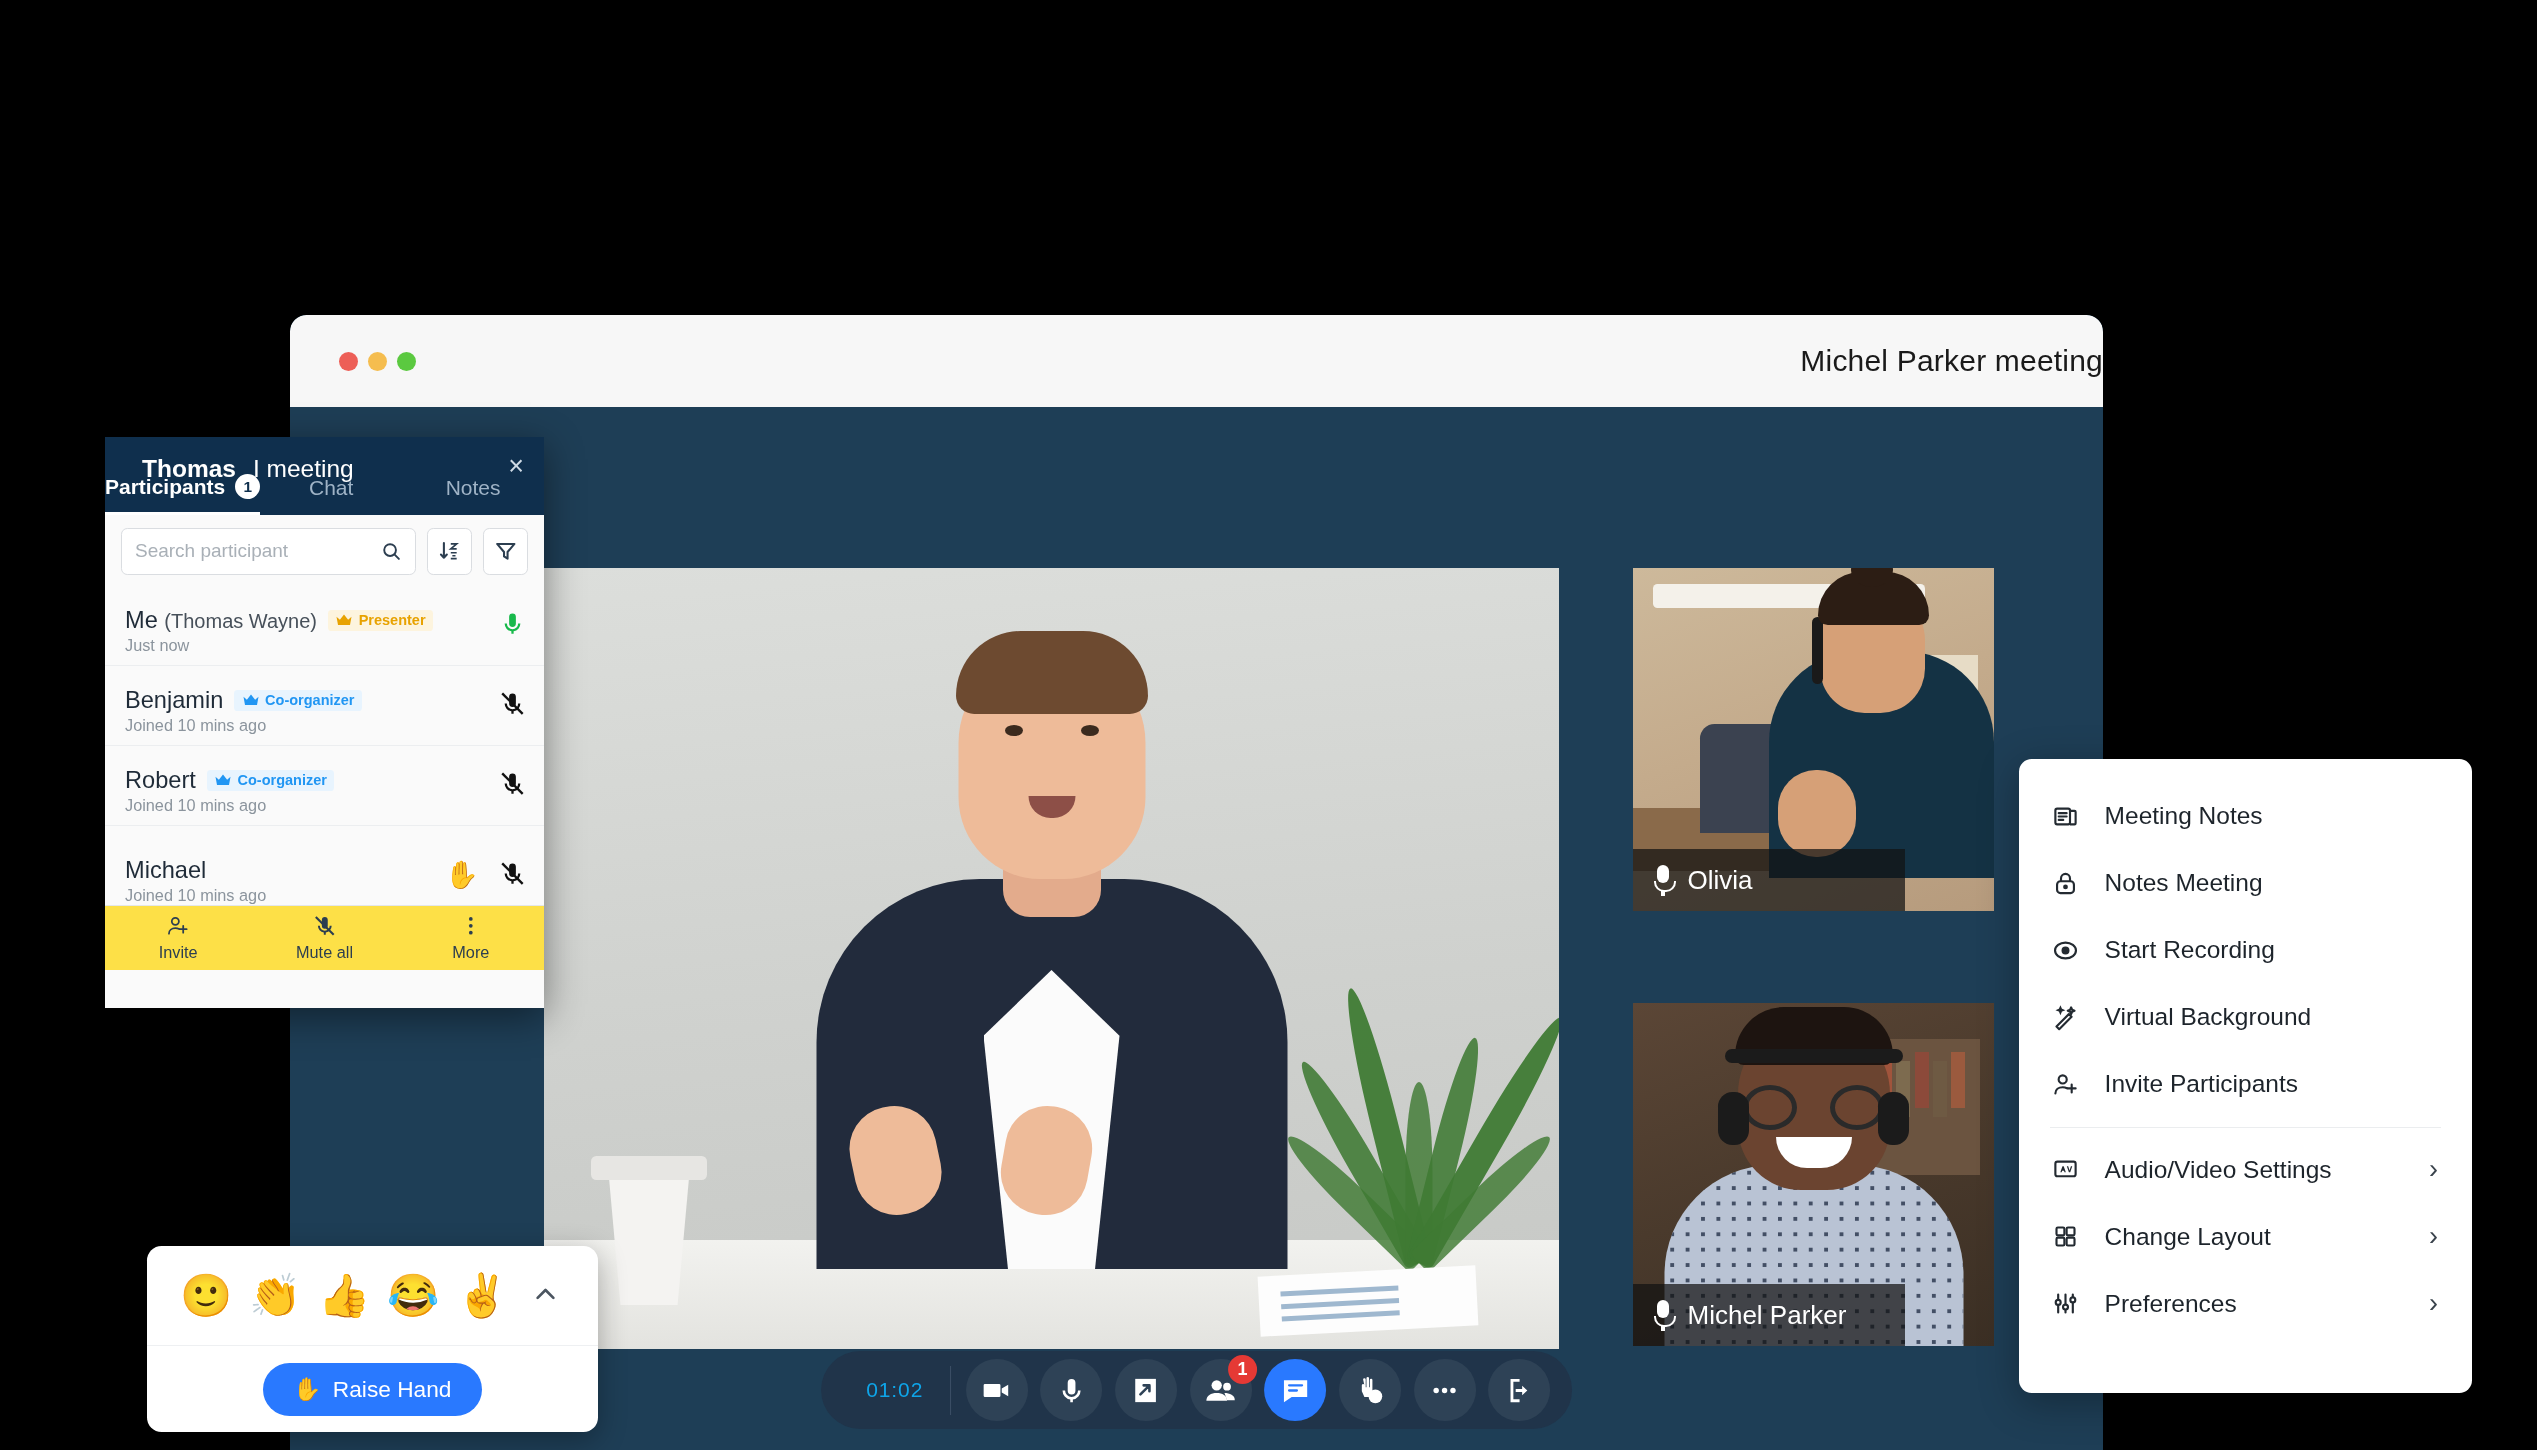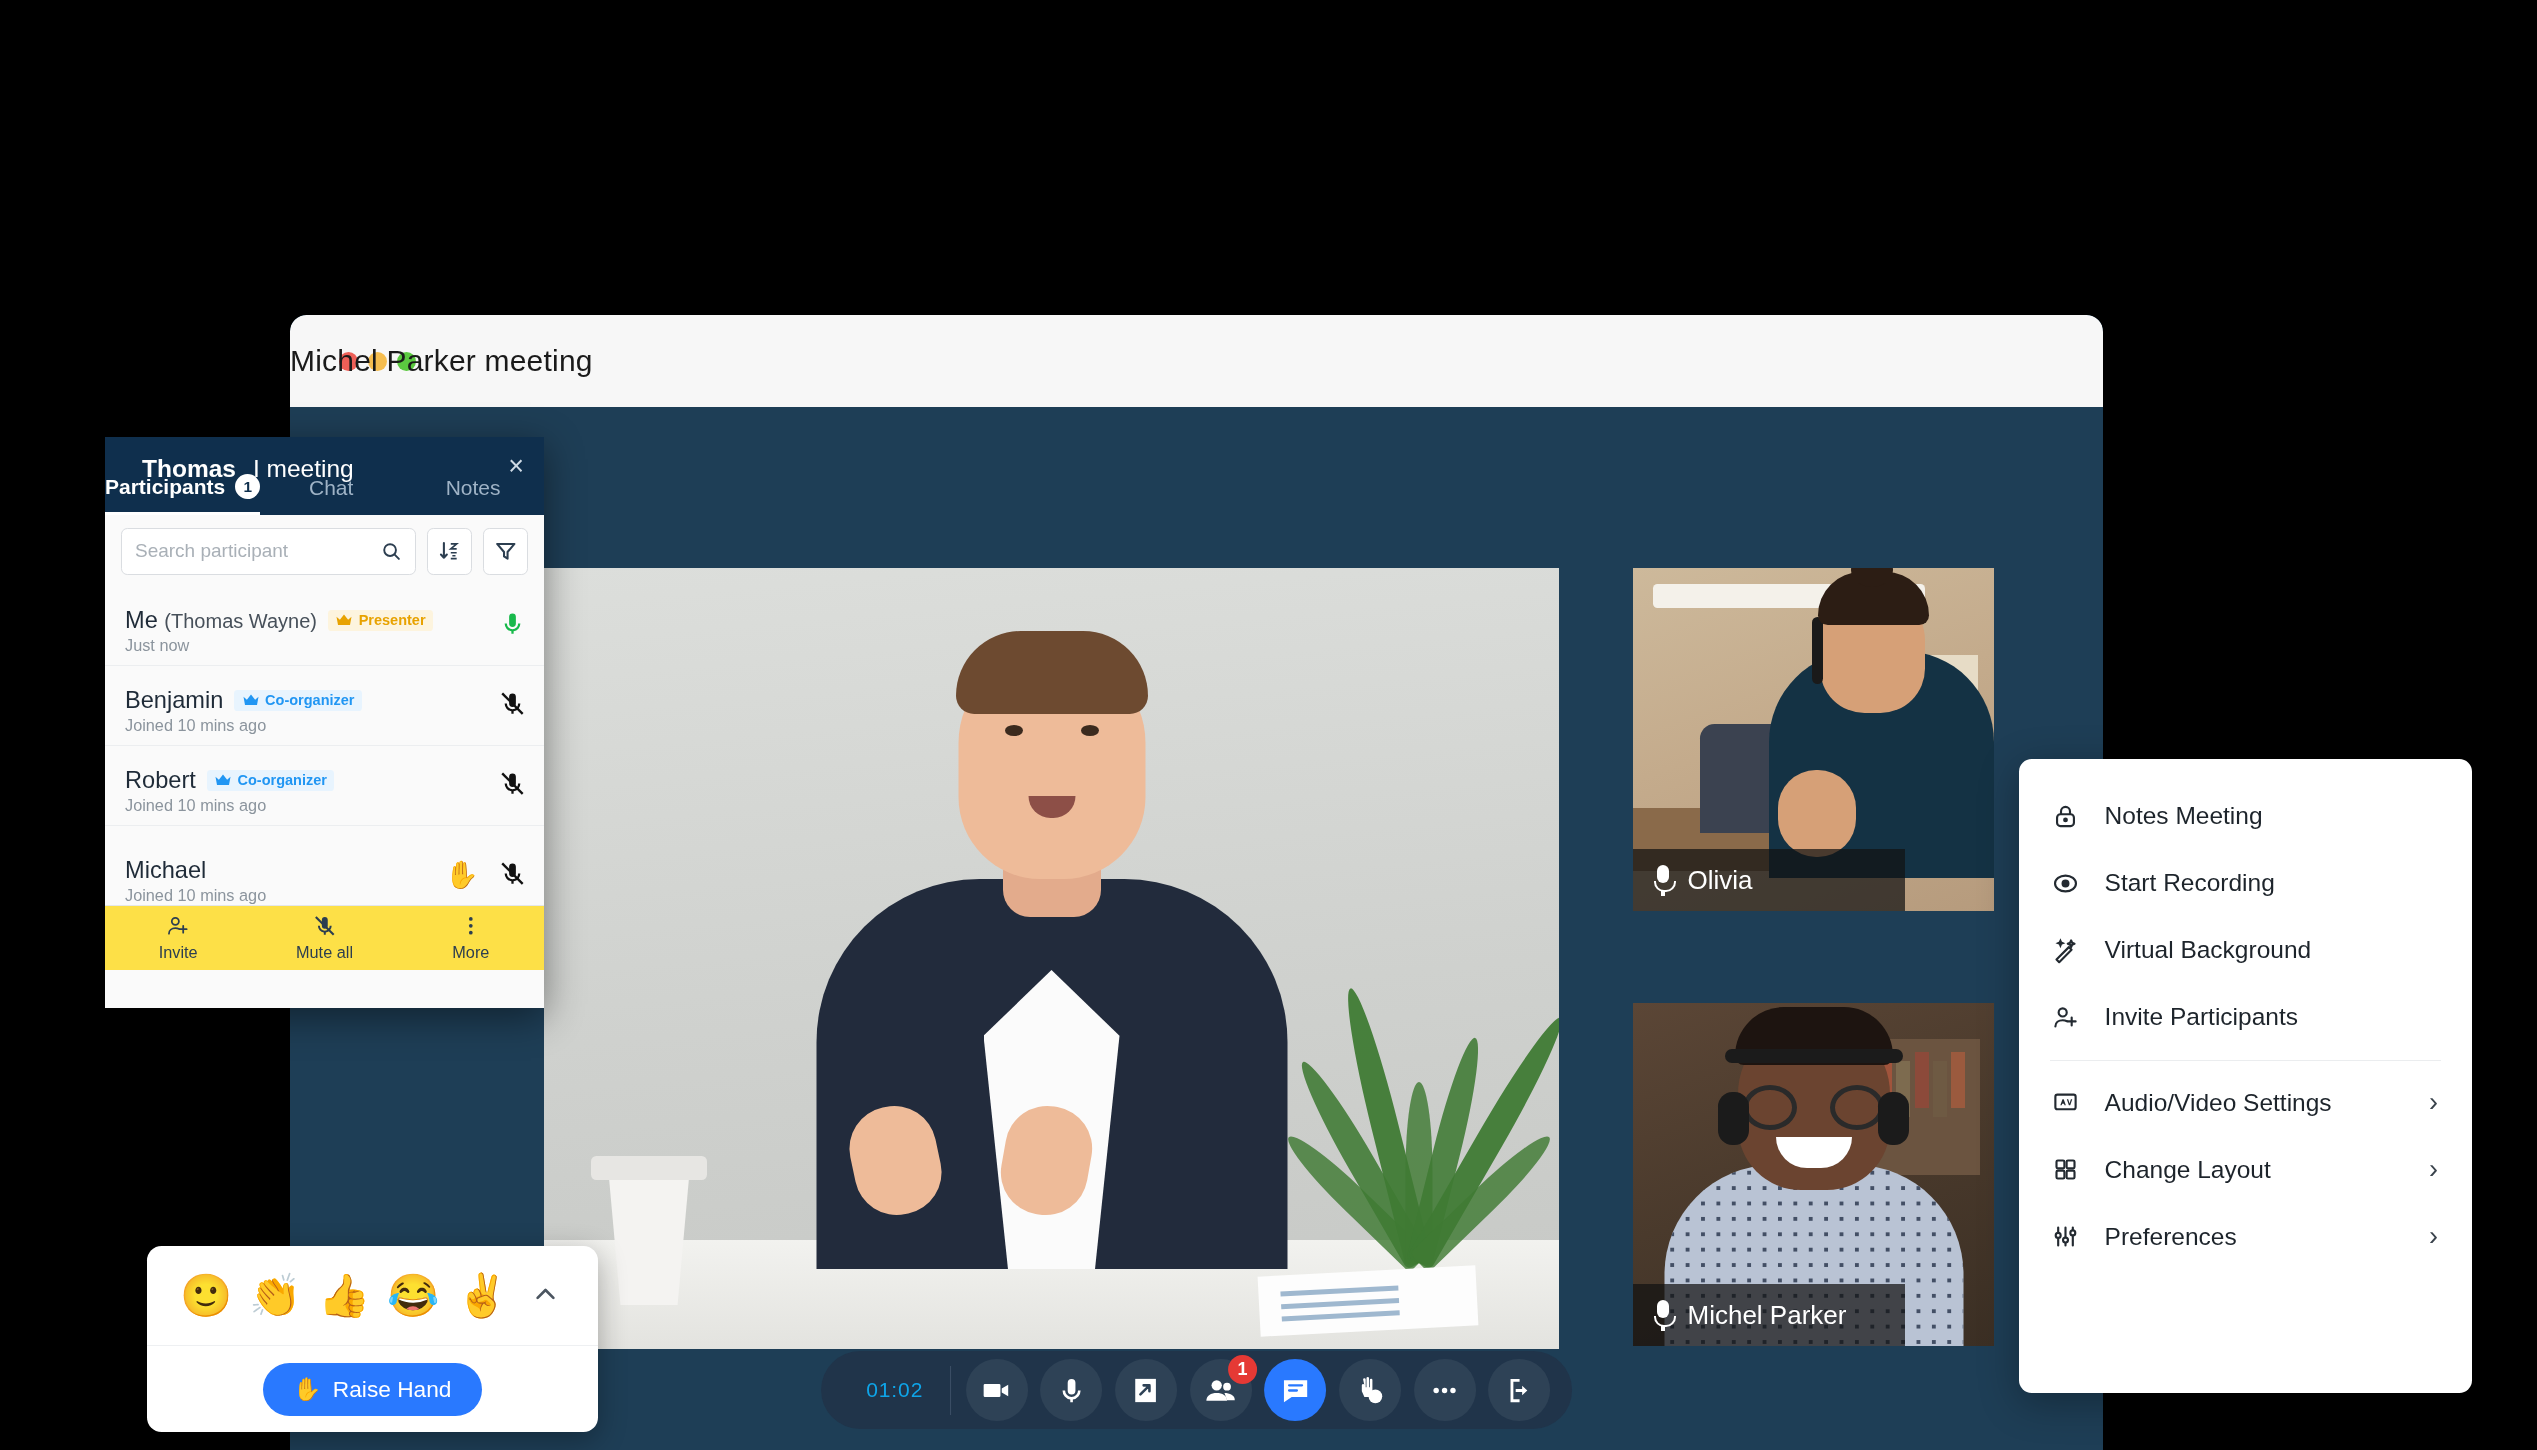--- a/index.html
+++ b/index.html
@@ -23,21 +23,21 @@
     height: 92px; background: #f7f7f7;
     display: flex; align-items: center; position: relative;
     border-radius: 16.3px 16.3px 0 0;
   }
   .traffic { display: flex; gap: 10px; margin-left: 49px; }
   .dot { width: 19px; height: 19px; border-radius: 50%; }
   .dot.r { background: #ed5f57; }
   .dot.y { background: #f5bd4f; }
   .dot.g { background: #5bc940; }
   .title-text {
-    position: absolute; left: 0; right: 0; text-align: left;
+    position: absolute; left: 0; right: 0; text-align: right;
     font-size: 30px; color: #1a1a1a; font-weight: 400; letter-spacing: 0.2px;
   }
   .stage { position: relative; width: 100%; height: 1042px; background: #1e3e56; }
 
   
   .main-video {
     position: absolute; left: 254px; top: 161px;
     width: 1015px; height: 781px;
     background: #d2d4d1; overflow: hidden;
   }
@@ -555,20 +555,30 @@
     <div class="react-btm">
       <button class="raise-btn">
         <span>✋</span>
         <span>Raise Hand</span>
       </button>
     </div>
   </div>
 
   <div class="ctx">
 
+    <div class="ctx-item">
+      <span class="ctx-ic">
+        <svg viewBox="0 0 24 24">
+            <rect x="3" y="5" width="13" height="14" rx="1.6"></rect>
+            <path d="M16 7h4a1 1 0 0 1 1 1v10a1 1 0 0 1-1 1h-4"></path>
+            <path d="M6 9h7M6 12h7M6 15h4" stroke-linecap="round"></path>
+          </svg>
+      </span>
+      <span class="ctx-lb">Meeting Notes</span>
+    </div>
 
     <div class="ctx-item">
       <span class="ctx-ic">
         <svg viewBox="0 0 24 24">
             <rect x="4.5" y="10" width="15" height="10.5" rx="3"></rect>
             <path d="M8 10V7.5a4 4 0 0 1 8 0V10"></path>
             <circle cx="12" cy="15" r="1.2" fill="#232a31"></circle>
           </svg>
       </span>
       <span class="ctx-lb">Notes Meeting</span>

